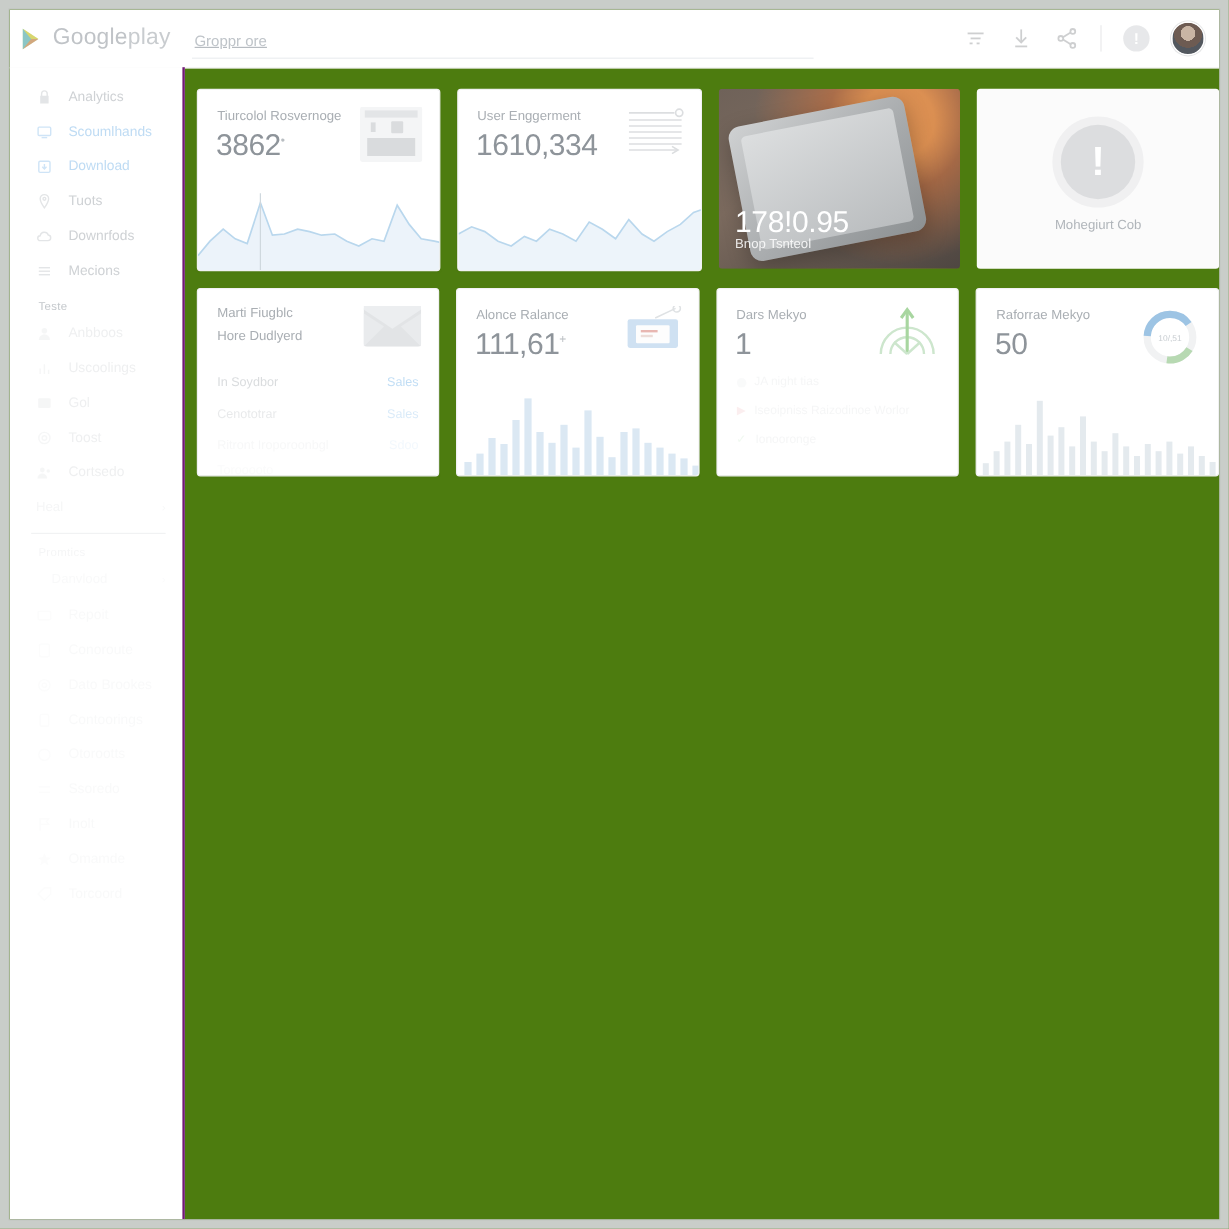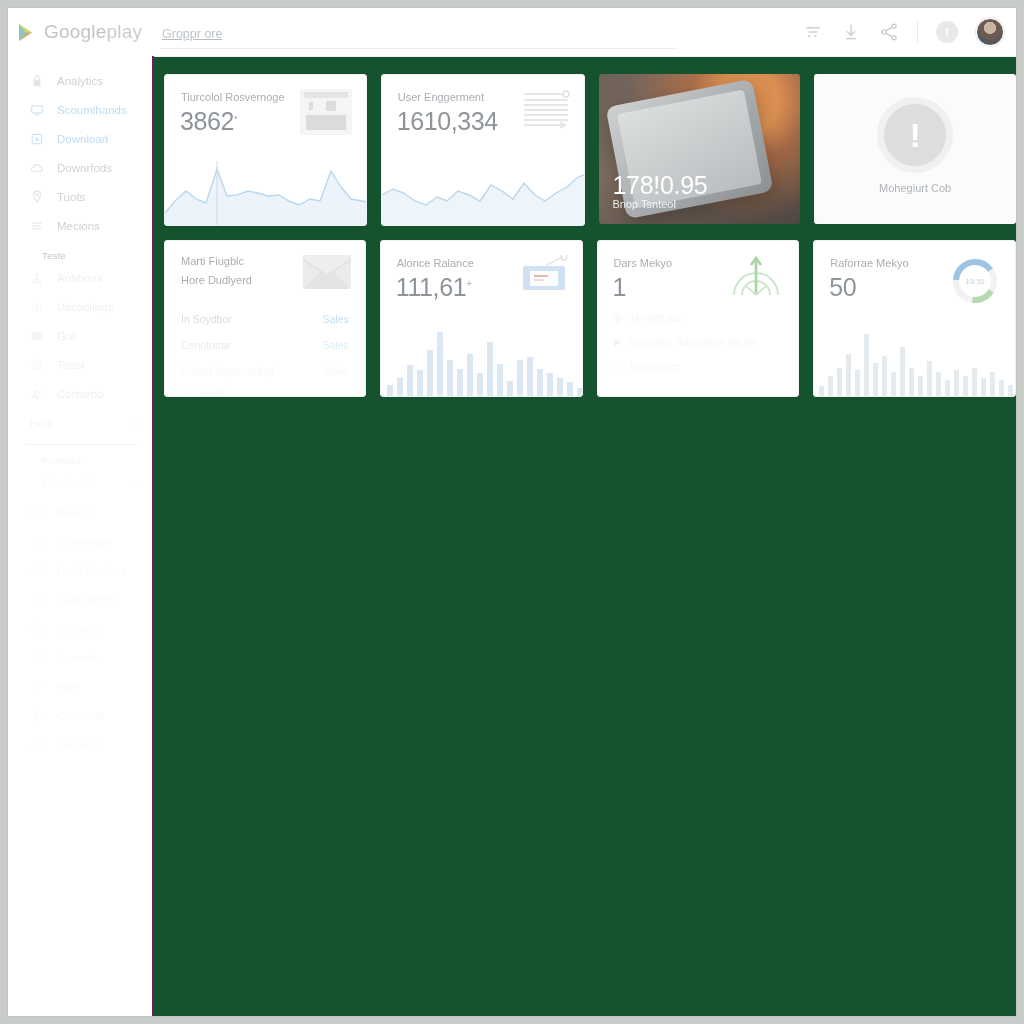--- a/index.html
+++ b/index.html
@@ -4,21 +4,21 @@
 <style>
   html,body{margin:0;padding:0;}
   body{
     width:1024px;height:1024px;overflow:hidden;
     background:#c9cdc9;
     font-family:"Liberation Sans", sans-serif;
     -webkit-font-smoothing:antialiased;
   }
   #app{
     position:absolute;left:8px;top:8px;width:1008px;height:1008px;
-    background:#14532d;overflow:hidden;
+    background:#4d7c0f;overflow:hidden;
     box-shadow:0 0 0 1px rgba(0,0,0,.04);
   }
 
   
   .header{
     position:absolute;left:0;top:0;width:1008px;height:48px;
     background:#ffffff;border-bottom:1px solid #f2f2f2;
     display:flex;align-items:center;
   }
   .brand{display:flex;align-items:center;margin-left:10px;gap:9px;}
@@ -55,21 +55,21 @@
     padding-top:10px;box-sizing:border-box;
   }
   .nav-item{
     height:29px;display:flex;align-items:center;gap:13px;
     padding-left:22px;font-size:11.5px;color:#9ea4aa;white-space:nowrap;
   }
   .nav-item .ic{width:14px;height:14px;flex:0 0 14px;opacity:.55;}
   .nav-item.active{color:#7fb8e8;}
   .nav-item.active .ic{opacity:.75;}
   .nav-section{
-    padding-left:22px;font-size:9.5px;color:#c3c7cb;margin:10px 12px 2px;letter-spacing:.3px;
+    padding-left:22px;font-size:9.5px;color:#c3c7cb;margin:10px 2px 2px;letter-spacing:.3px;
   }
   .nav-expand{
     height:30px;display:flex;align-items:center;padding-left:22px;padding-right:14px;
     font-size:11px;color:#c4c8cc;justify-content:space-between;
   }
   .chev{font-size:9px;color:#d2d5d8;}
   .nav-div{height:1px;background:#f1f2f3;margin:6px 14px 6px 18px;}
 
   .f1{opacity:.50;}.f2{opacity:.30;}.f3{opacity:.17;}.f4{opacity:.10;}.f5{opacity:.06;}
 
@@ -216,34 +216,34 @@
             <line x1="12" y1="8" x2="12" y2="15"></line>
             <polyline points="9,12 12,15 15,12"></polyline>
           </svg>
       </span>
       <span>Download</span>
     </div>
 
     <div class="nav-item f1">
       <span class="ic">
         <svg viewBox="0 0 24 24" fill="none" stroke="#9aa0a6" stroke-width="2">
-            <path d="M6 18h11a4 4 0 0 0 .5-7.97A6 6 0 0 0 6 11a3.5 3.5 0 0 0 0 7z"></path>
-          </svg>
-      </span>
-      <span>Downrfods</span>
-    </div>
-
-    <div class="nav-item f1">
-      <span class="ic">
-        <svg viewBox="0 0 24 24" fill="none" stroke="#9aa0a6" stroke-width="2">
             <path d="M12 2a6 6 0 0 0-6 6c0 4.5 6 13 6 13s6-8.5 6-13a6 6 0 0 0-6-6z"></path>
             <circle cx="12" cy="8" r="2"></circle>
           </svg>
       </span>
       <span>Tuots</span>
+    </div>
+
+    <div class="nav-item f1">
+      <span class="ic">
+        <svg viewBox="0 0 24 24" fill="none" stroke="#9aa0a6" stroke-width="2">
+            <path d="M6 18h11a4 4 0 0 0 .5-7.97A6 6 0 0 0 6 11a3.5 3.5 0 0 0 0 7z"></path>
+          </svg>
+      </span>
+      <span>Downrfods</span>
     </div>
 
     <div class="nav-item f1">
       <span class="ic">
         <svg viewBox="0 0 24 24" fill="none" stroke="#9aa0a6" stroke-width="2">
             <line x1="4" y1="7" x2="20" y2="7"></line>
             <line x1="4" y1="12" x2="20" y2="12"></line>
             <line x1="4" y1="17" x2="20" y2="17"></line>
           </svg>
       </span>

